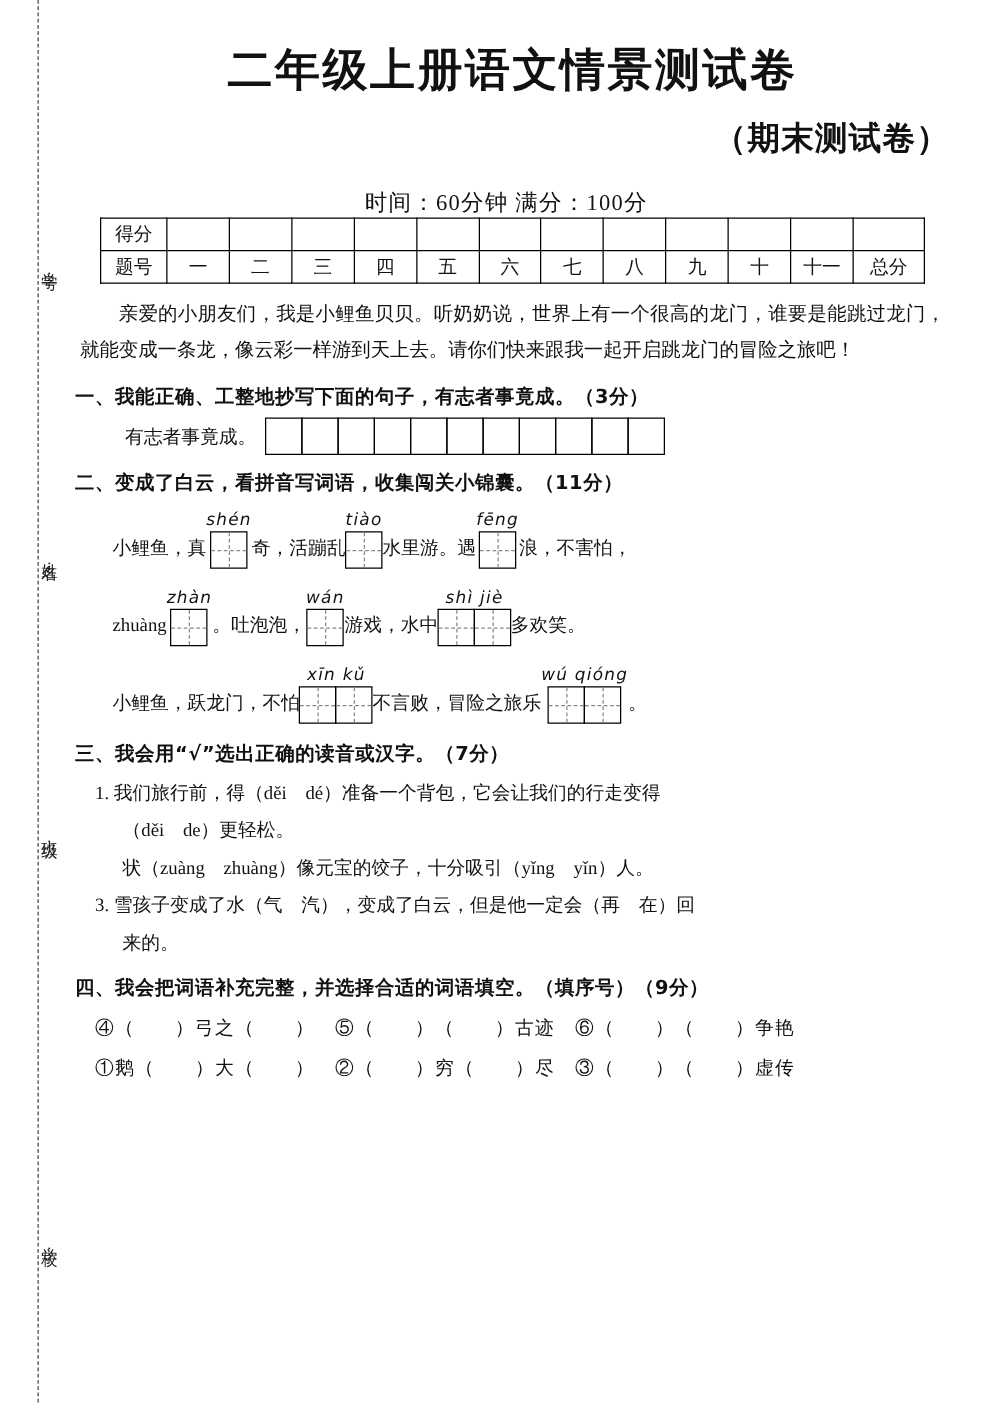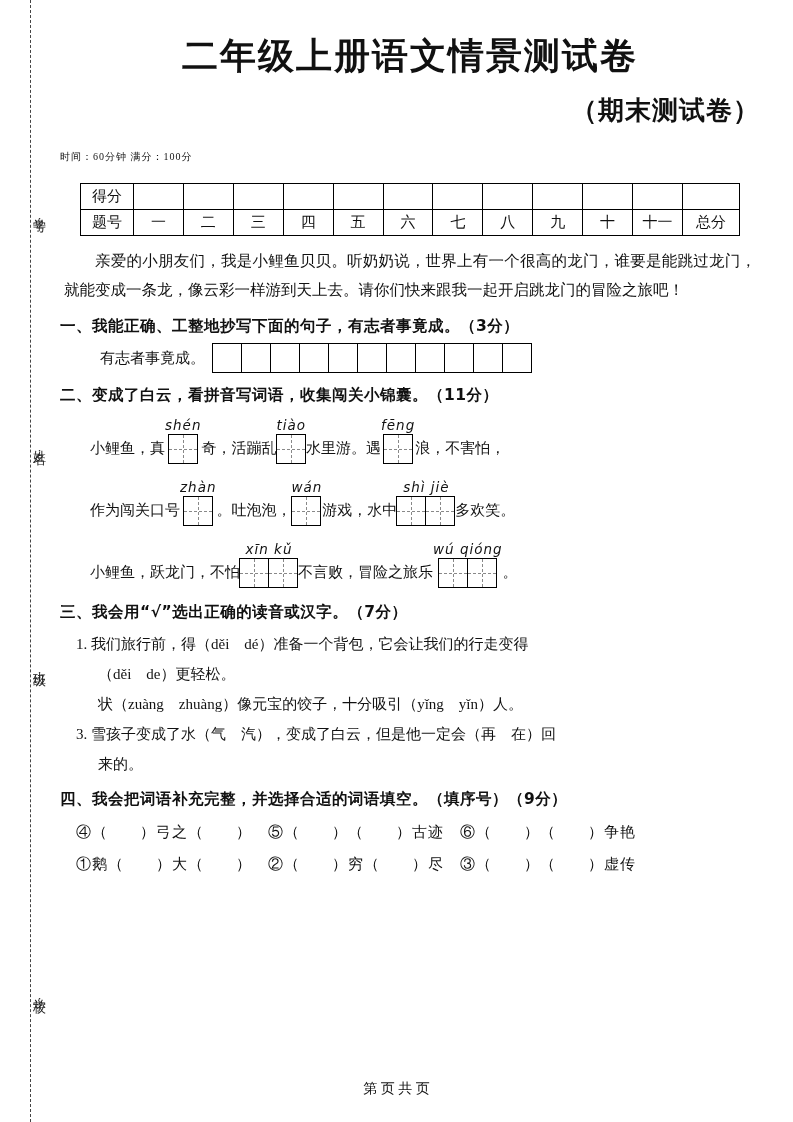--- a/index.html
+++ b/index.html
@@ -32,21 +32,21 @@
     font-family:"DejaVu Sans","Liberation Sans",sans-serif;
     font-weight:bold;font-size:36px;text-align:center;
     margin:0;padding-top:32px;letter-spacing:2px;
   }
   h2.subtitle{
     font-family:"DejaVu Sans","Liberation Sans",sans-serif;
     font-weight:bold;font-size:26px;text-align:right;
     margin:12px 0 0 0;letter-spacing:1px;
   }
   .meta{
-    text-align:left;font-size:10px;margin:22px 10px 19px 0;
+    text-align:center;font-size:18px;margin:22px 10px 0 0;
     letter-spacing:1px;
   }
 
   table.scoretable{
     border-collapse:collapse;margin:0 auto;width:660px;
     table-layout:fixed;
   }
   table.scoretable td{
     border:1px solid #000;height:25px;text-align:center;
     font-size:15px;padding:0;
@@ -210,21 +210,21 @@
             </div>
           </div>
           <div class="pyblock">
             <div class="pytext">&nbsp;</div>
             <div style="font-size: 15px; height: 32px; line-height: 32px; white-space: nowrap;">浪，不害怕，</div>
           </div>
         </div>
         <div class="pinyinline" style="margin-left: 30px; margin-top: 12px;">
           <div class="pyblock">
             <div class="pytext">&nbsp;</div>
-            <div style="font-size: 15px; height: 32px; line-height: 32px; white-space: nowrap;">作为闯关口号</div>
+            <div style="font-size: 15px; height: 32px; line-height: 32px; white-space: nowrap;">zhuàng</div>
           </div>
           <div class="pyblock">
             <div class="pytext">zhàn</div>
             <div class="boxes">
               <span class="bx tz"></span>
             </div>
           </div>
           <div class="pyblock">
             <div class="pytext">&nbsp;</div>
             <div style="font-size: 15px; height: 32px; line-height: 32px; white-space: nowrap;">。吐泡泡，</div>
@@ -289,16 +289,13 @@
       <span class="ln">3. 雪孩子变成了水（气　汽），变成了白云，但是他一定会（再　在）回</span>
       <span class="ln indent2">来的。</span>
     </div>
 
     <div class="qhead" style="margin-top:10px;">四、我会把词语补充完整，并选择合适的词语填空。（填序号）（9分）</div>
     <div class="fillrow">④（　　）弓之（　　）　⑤（　　）（　　）古迹　⑥（　　）（　　）争艳</div>
     <div class="fillrow">①鹅（　　）大（　　）　②（　　）穷（　　）尽　③（　　）（　　）虚传</div>
 
   </div>
 
-  <div class="footer">
-    <span>第 页 共 页</span>
-  </div>
 </div>
 
 </body></html>

